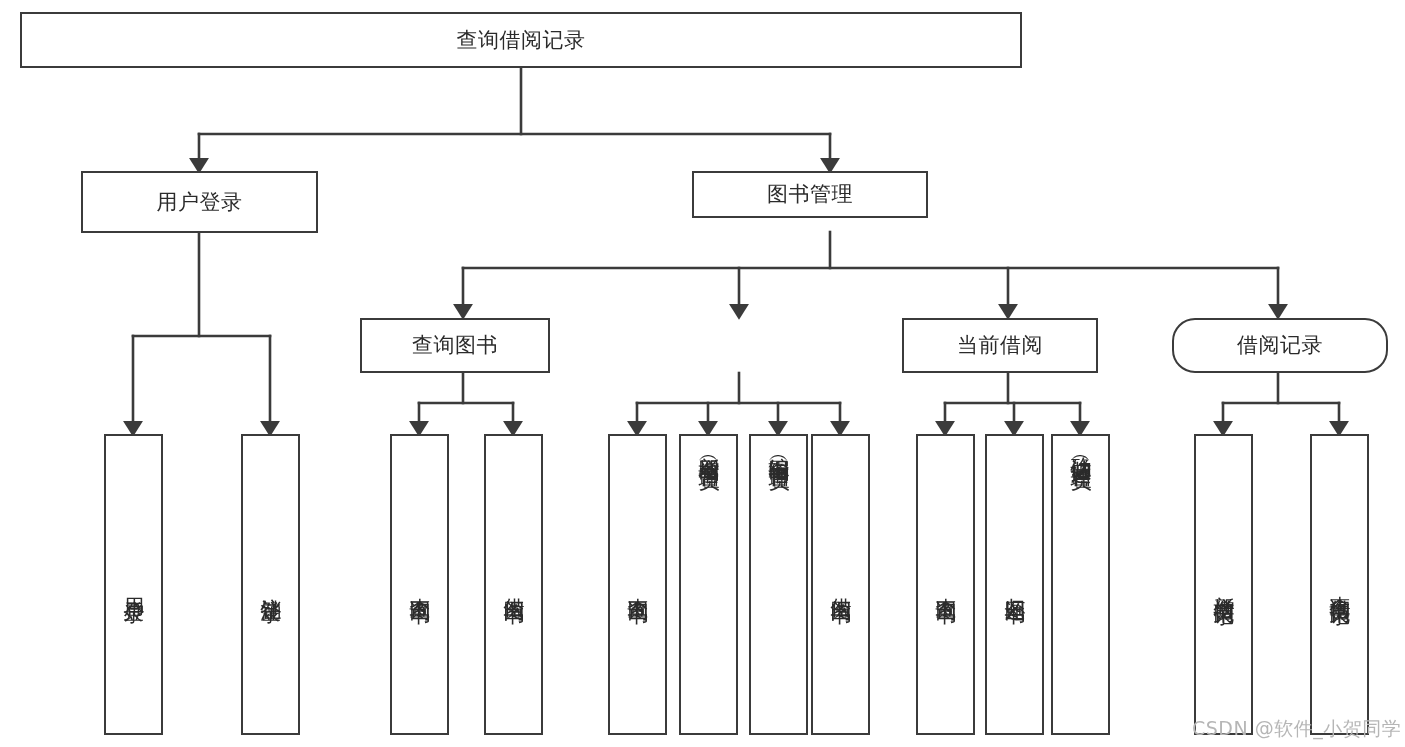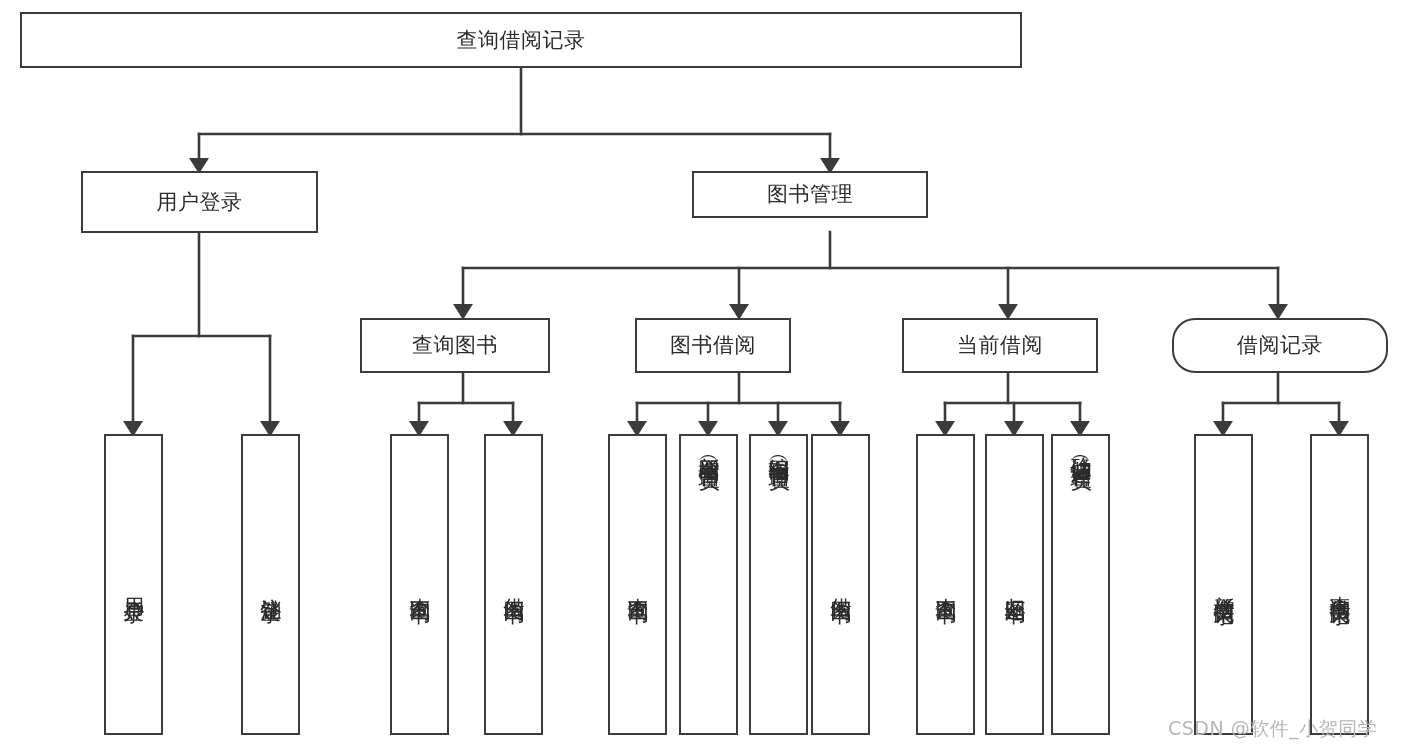--- a/index.html
+++ b/index.html
@@ -144,23 +144,20 @@
   </div>
 
   <div class="node horizontal" style="left:692px; top:171px; width:236px; height:47px;">
     <span class="node-label">图书管理</span>
   </div>
 
   <div class="node horizontal" style="left:360px; top:318px; width:190px; height:55px;">
     <span class="node-label">查询图书</span>
   </div>
 
-  <div class="node horizontal" style="left:635px; top:318px; width:156px; height:55px;">
-    <span class="node-label">图书借阅</span>
-  </div>
 
   <div class="node horizontal" style="left:902px; top:318px; width:196px; height:55px;">
     <span class="node-label">当前借阅</span>
   </div>
 
   <div class="node horizontal" style="left:1172px; top:318px; width:216px; height:55px;border-radius:23px;">
     <span class="node-label">借阅记录</span>
   </div>
 
   <div class="node vertical center-text" style="left:104px; top:434px; width:59px; height:301px;">
@@ -208,15 +205,15 @@
   </div>
 
   <div class="node vertical center-text" style="left:1194px; top:434px; width:59px; height:301px;">
     <span class="node-label">新增借阅记录</span>
   </div>
 
   <div class="node vertical center-text" style="left:1310px; top:434px; width:59px; height:301px;">
     <span class="node-label">查询借阅记录</span>
   </div>
 
-  <div class="watermark" style="left:1168px; top:716px;">CSDN @软件_小贺同学</div>
+  <div class="watermark" style="left:1192px; top:716px;">CSDN @软件_小贺同学</div>
 
 </div>
 
 </body></html>

